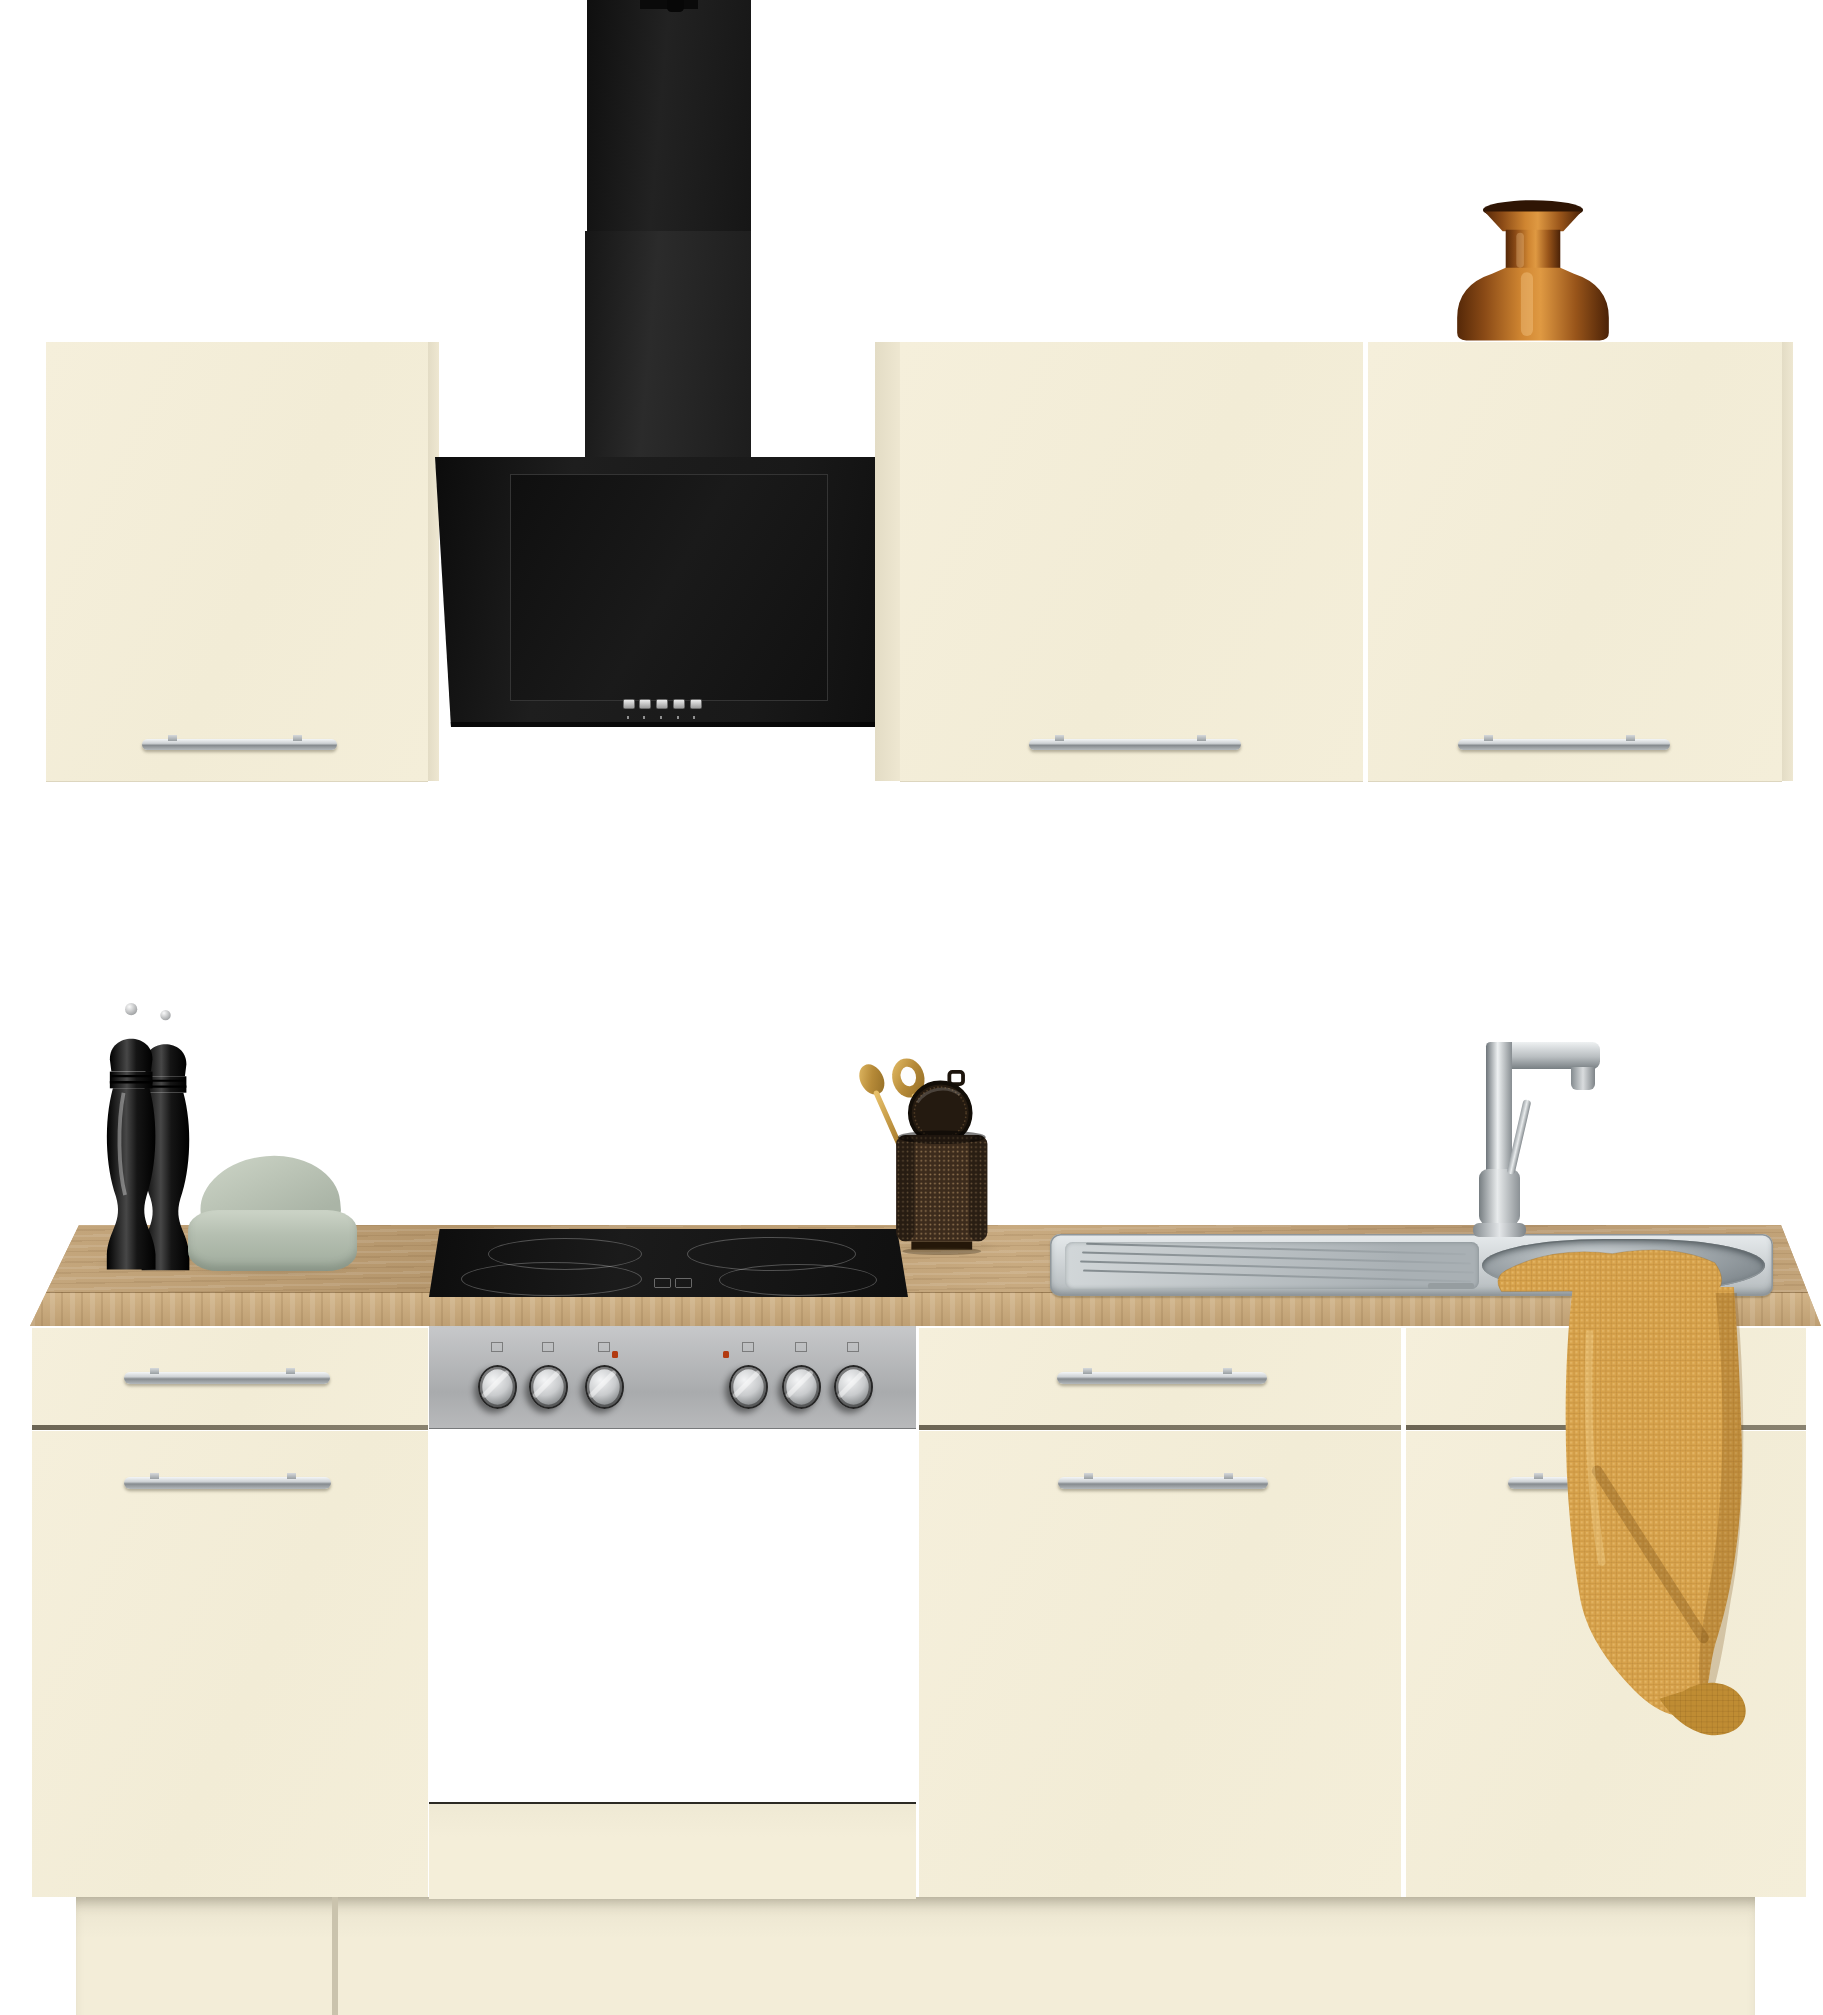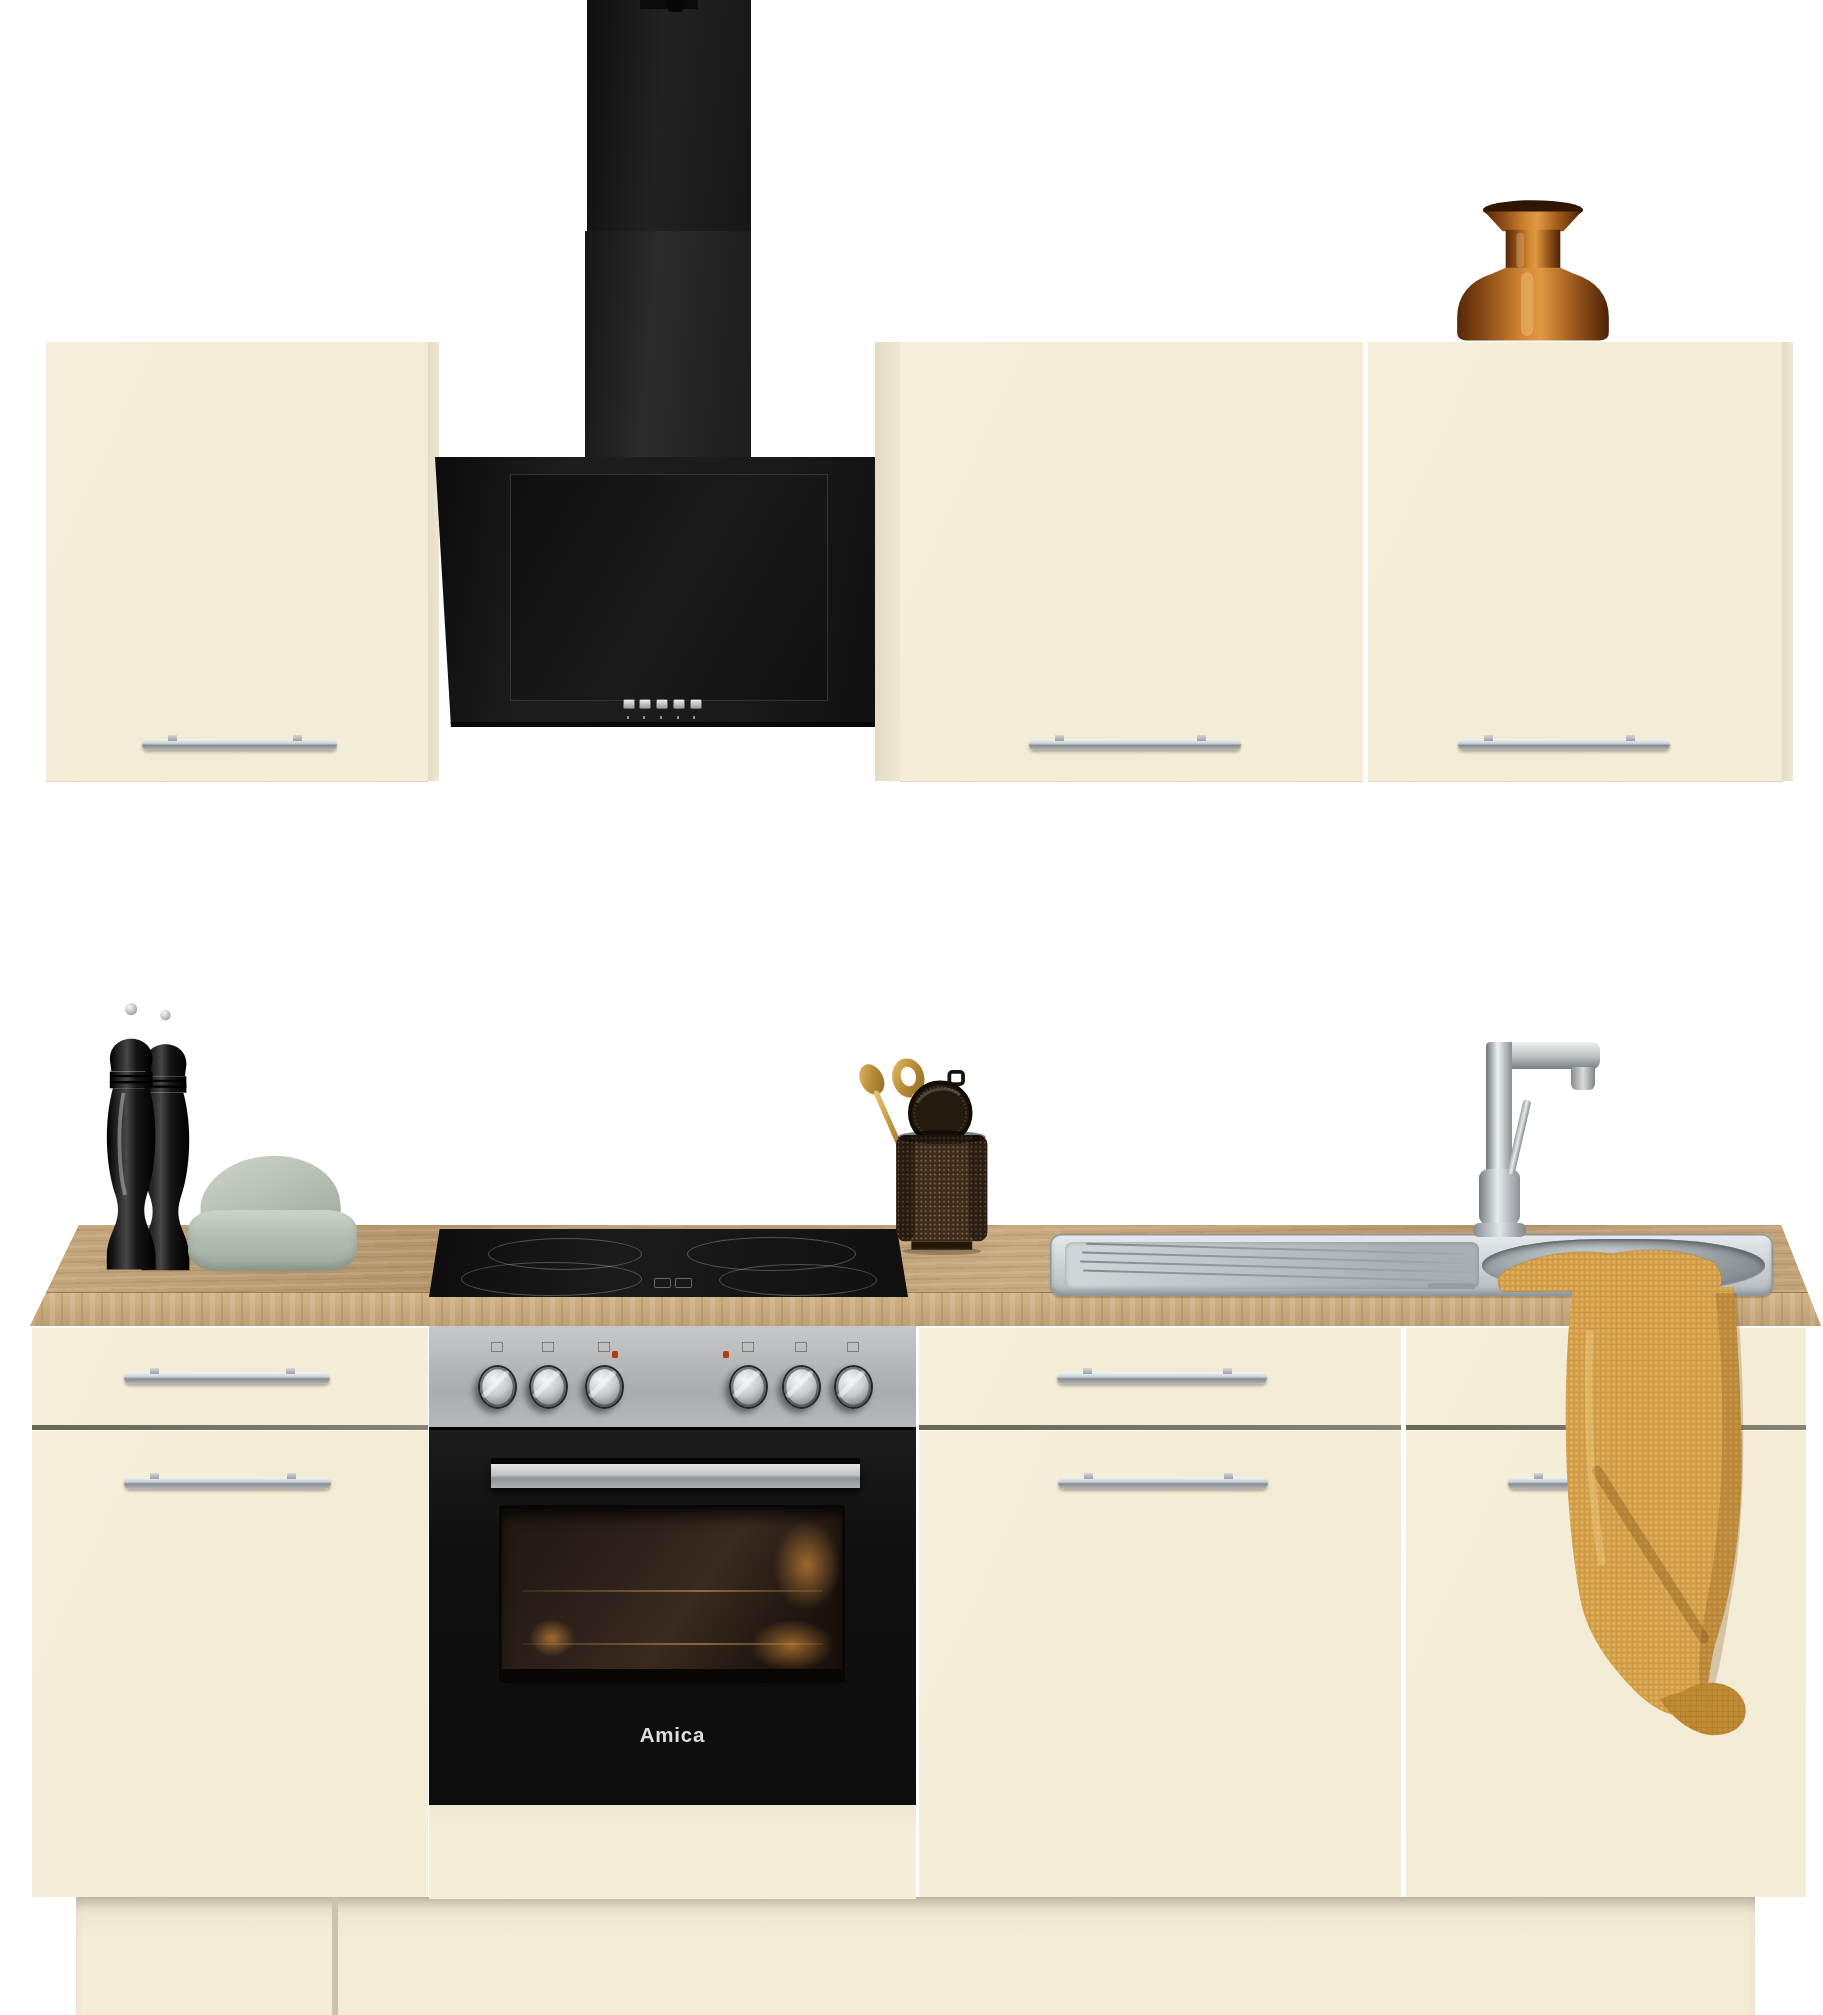--- a/index.html
+++ b/index.html
@@ -231,32 +231,20 @@
   <div class="knob-icon" style="left:847px;"></div>
   <div class="red-dot" style="left:612px;"></div>
   <div class="red-dot" style="left:723px;"></div>
   <div class="knob" style="left:478px;"></div>
   <div class="knob" style="left:529px;"></div>
   <div class="knob" style="left:585px;"></div>
   <div class="knob" style="left:729px;"></div>
   <div class="knob" style="left:782px;"></div>
   <div class="knob" style="left:834px;"></div>
 
-  <div class="abs" id="oven-door">
-    <div id="oven-handle"></div>
-    <div id="oven-window">
-      <div class="rack-line" style="top:85px;"></div>
-      <div class="rack-line" style="top:138px;"></div>
-      <div class="glow" style="left:274px;top:15px;width:68px;height:91px;"></div>
-      <div class="glow" style="left:251px;top:114px;width:84px;height:53px;"></div>
-      <div class="glow" style="left:30px;top:114px;width:46px;height:38px;"></div>
-      <div id="oven-window-bottom"></div>
-    </div>
-    <div class="amica">Amica</div>
-  </div>
   <div class="abs" id="oven-base-strip"></div>
 
   <div class="abs cream drawer" style="left:32px;width:396px;"></div>
   <div class="abs gap-line" style="left:32px;width:396px;"></div>
   <div class="abs cream door" style="left:32px;width:396px;"></div>
   <div class="abs bar-handle drawer-handle" style="left:124px;width:206px;"></div>
   <div class="abs bar-handle door-handle" style="left:124px;width:207px;"></div>
 
   <div class="abs cream drawer" style="left:919px;width:482px;"></div>
   <div class="abs gap-line" style="left:919px;width:482px;"></div>

